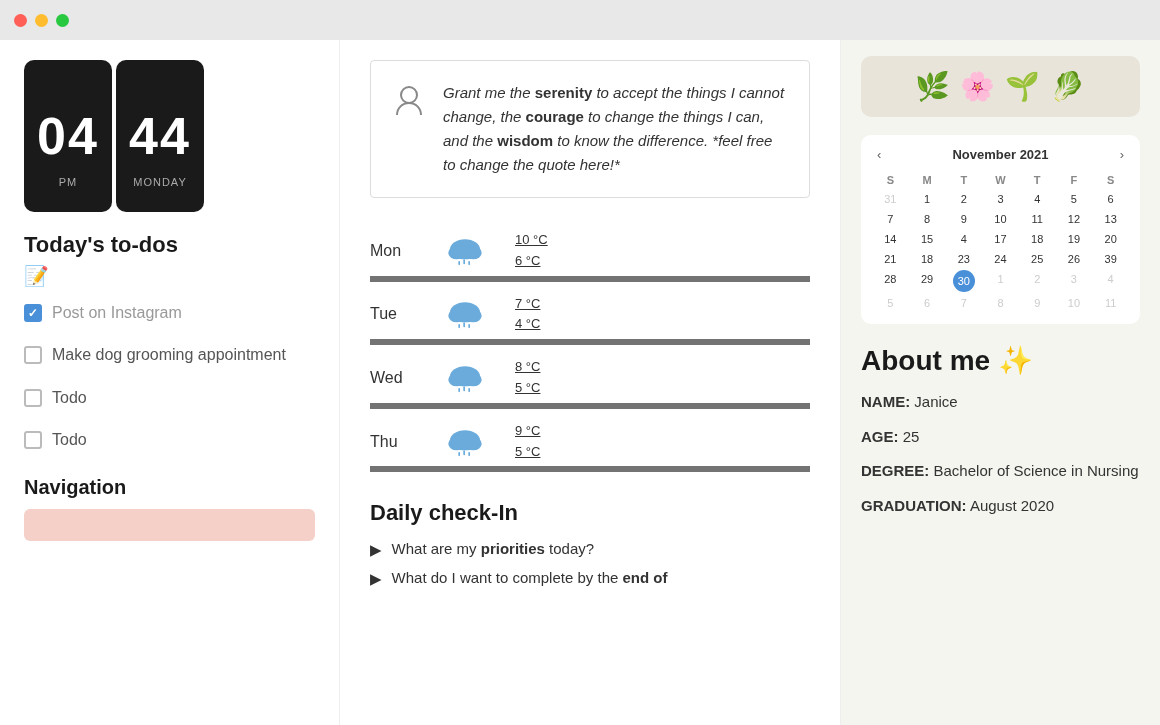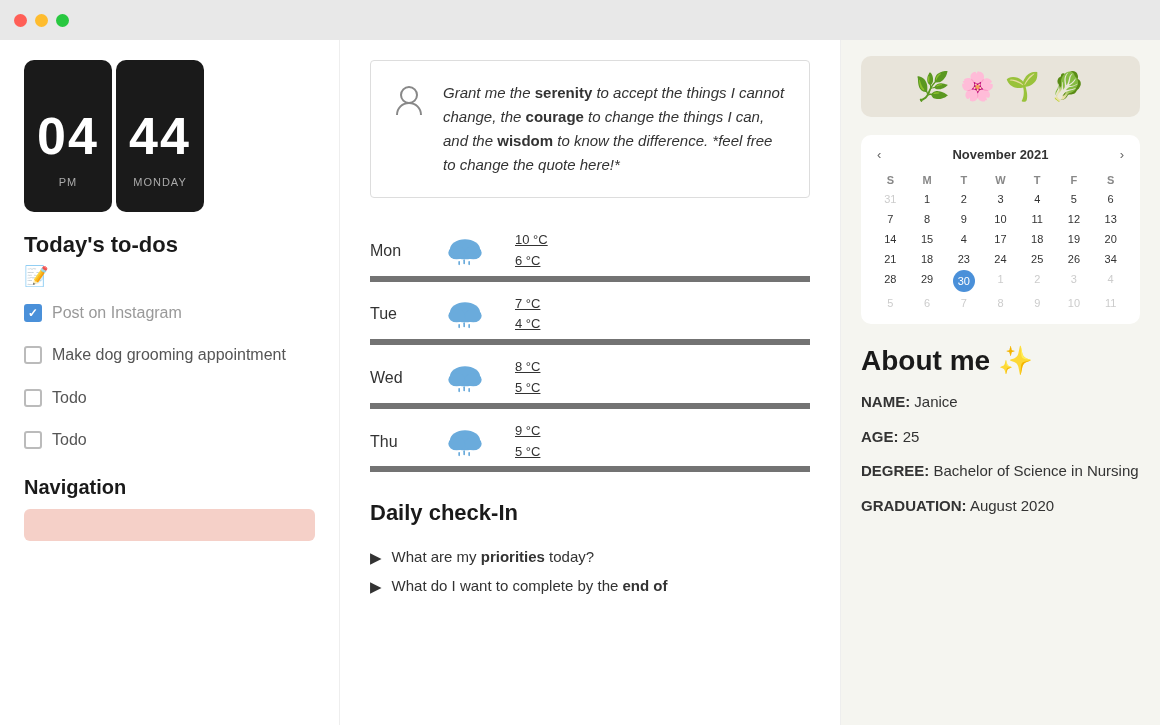--- a/index.html
+++ b/index.html
@@ -217,21 +217,21 @@
       color: #333;
       line-height: 1.6;
       text-decoration: underline;
     }
 
     
     .checkin-title {
       font-size: 22px;
       font-weight: 700;
       color: #1a1a1a;
-      margin-bottom: 22px;
+      margin-bottom: 14px;
     }
     .checkin-item {
       display: flex;
       gap: 10px;
       align-items: flex-start;
       margin-bottom: 10px;
       font-size: 15px;
       color: #333;
     }
     .checkin-arrow {
@@ -540,21 +540,21 @@
         <span class="cal-day">18</span>
         <span class="cal-day">19</span>
         <span class="cal-day">20</span>
 
         <span class="cal-day">21</span>
         <span class="cal-day">18</span>
         <span class="cal-day">23</span>
         <span class="cal-day">24</span>
         <span class="cal-day">25</span>
         <span class="cal-day">26</span>
-        <span class="cal-day">34</span>
+        <span class="cal-day">39</span>
 
         <span class="cal-day">28</span>
         <span class="cal-day">29</span>
         <span class="cal-day today">30</span>
         <span class="cal-day dimmed">1</span>
         <span class="cal-day dimmed">2</span>
         <span class="cal-day dimmed">3</span>
         <span class="cal-day dimmed">4</span>
 
         <span class="cal-day dimmed">5</span>

